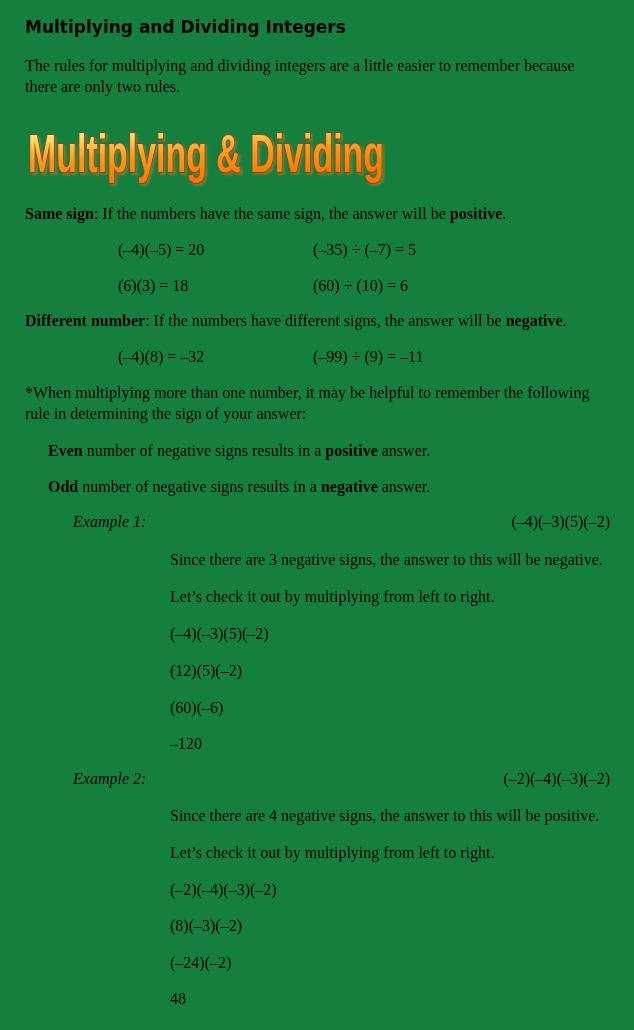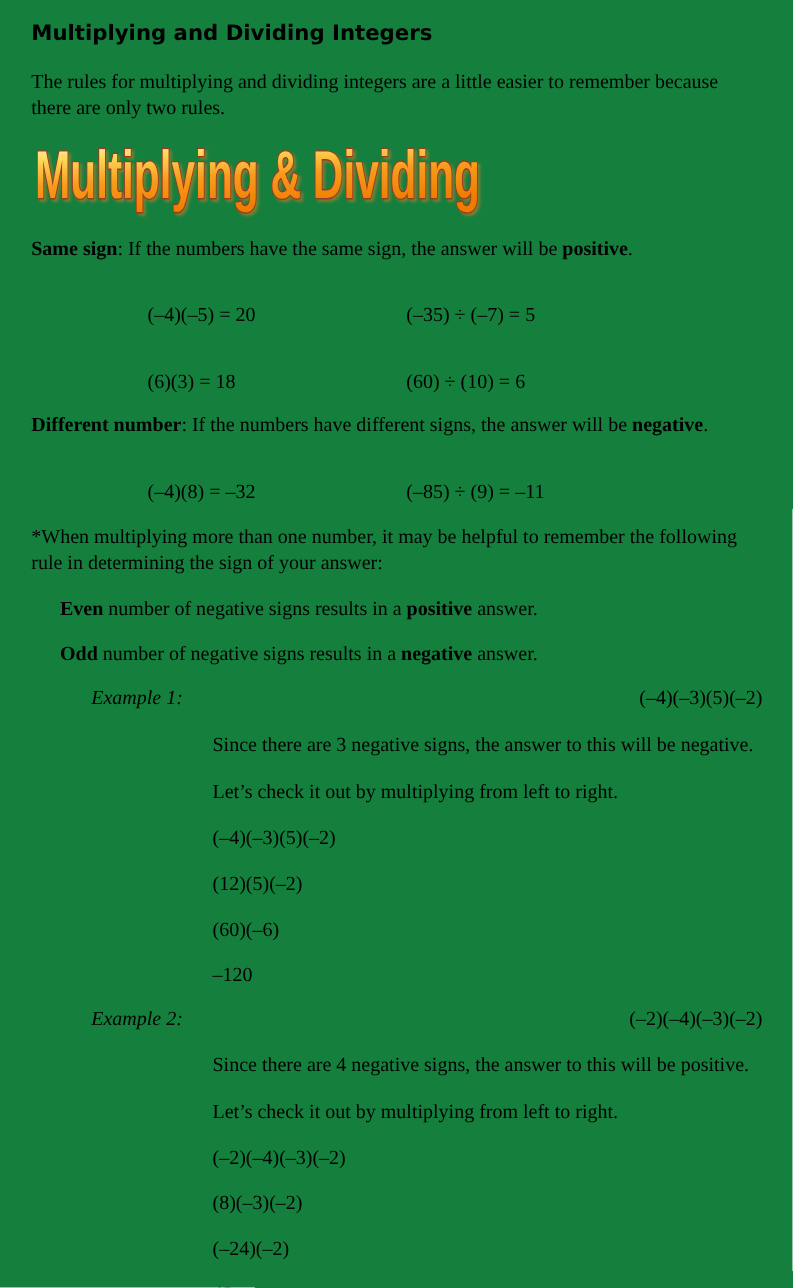--- a/index.html
+++ b/index.html
@@ -22,30 +22,30 @@
     font-weight: bold;
     font-size: 17px;
     line-height: 22px;
     color: #000000;
   }
   p { margin: 16px 0 0 0; }
   .mt14 { margin-top: 14px; }
   .mt15 { margin-top: 15px; }
   .mt17 { margin-top: 17px; }
   .mt33 { margin-top: 33px; }
-  .wordart { margin-top: 14px; height: 62px; }
+  .wordart { margin-top: 28px; height: 62px; }
   .wordart svg { display: block; filter: drop-shadow(2px 2.5px 1px rgba(205,125,45,0.5)); }
   .wordart text {
     font-family: "Liberation Sans", "DejaVu Sans", sans-serif;
     font-weight: bold;
     paint-order: stroke fill;
     stroke-width: 2.2px;
     stroke-linejoin: round;
   }
-  .eq-row { margin-top: 32px; padding-left: 93px; display: flex; white-space: nowrap; gap: 12px; }
+  .eq-row { margin-top: 15px; padding-left: 93px; display: flex; white-space: nowrap; }
   .eq-row .eq-c1 { width: 195px; flex: 0 0 195px; }
   .parity-line { margin-left: 23px; white-space: nowrap; }
   .ex-head { margin-top: 14px; padding-left: 48px; display: flex; white-space: nowrap; justify-content: space-between; }
   .ex-label { width: 97px; flex: 0 0 97px; font-style: italic; }
   .ex-line { margin-left: 145px; white-space: nowrap; }
   b { font-weight: bold; }
 </style>
 </head>
 <body>
 
@@ -77,21 +77,21 @@
   </div>
   <div class="eq-row">
     <span class="eq-c1">(6)(3) = 18</span>
     <span class="eq-c2">(60) ÷ (10) = 6</span>
   </div>
 
   <p class="mt14"><b>Different number</b><span>: If the numbers have different signs, the answer will be </span><b>negative</b><span>.</span></p>
 
   <div class="eq-row">
     <span class="eq-c1">(–4)(8) = –32</span>
-    <span class="eq-c2">(–85) ÷ (9) = –11</span>
+    <span class="eq-c2">(–99) ÷ (9) = –11</span>
   </div>
 
   <p class="mt15">*When multiplying more than one number, it may be helpful to remember the following rule in determining the sign of your answer:</p>
 
   <p class="parity-line"><b>Even</b><span> number of negative signs results in a </span><b>positive</b><span> answer.</span></p>
 
   <p class="parity-line mt15"><b>Odd</b><span> number of negative signs results in a </span><b>negative</b><span> answer.</span></p>
 
   <div class="ex-head">
     <span class="ex-label">Example 1:</span>

